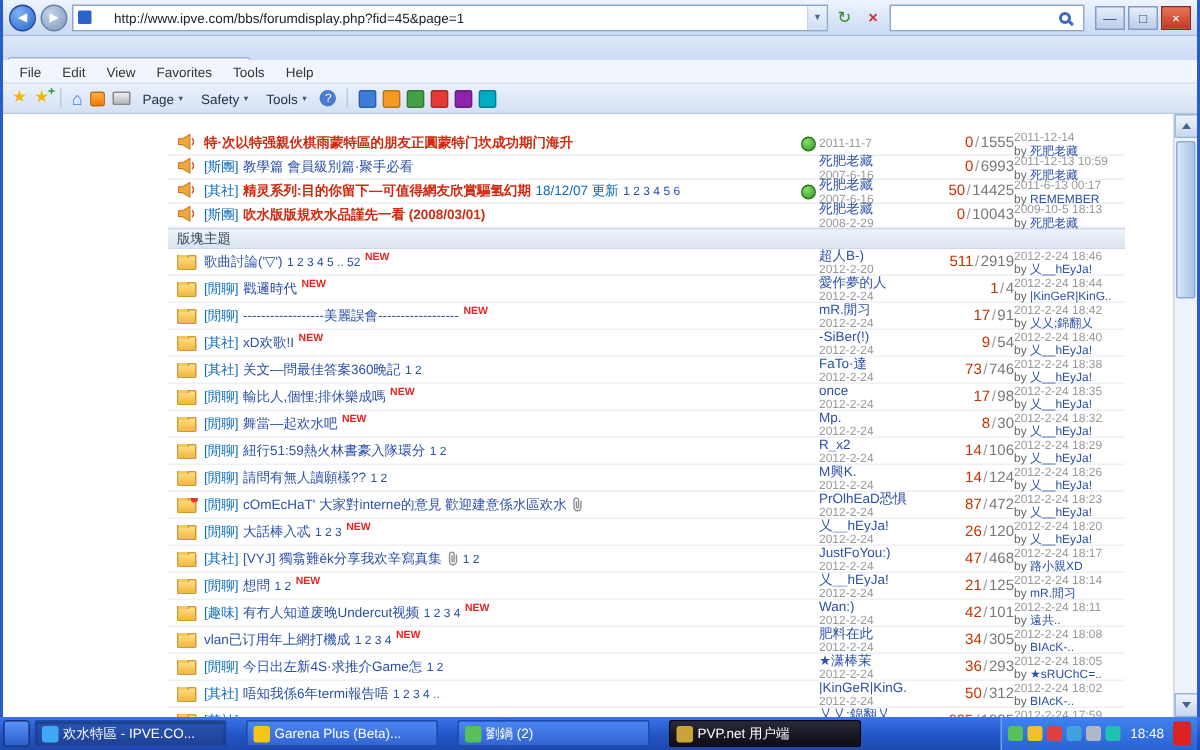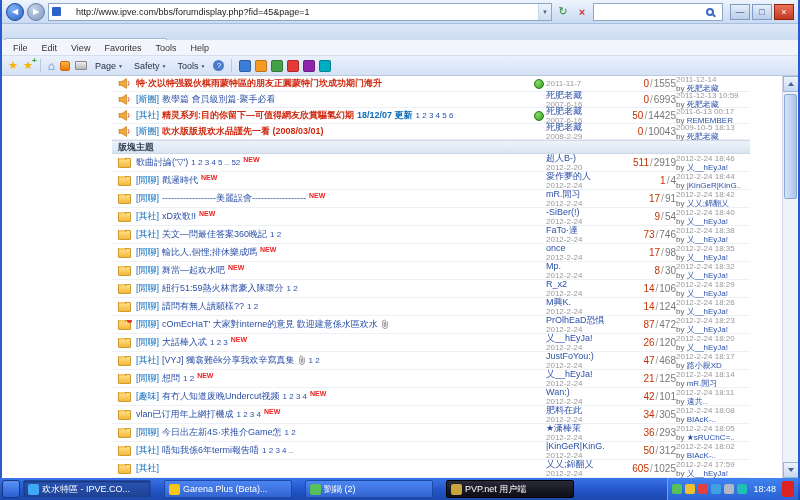--- a/index.html
+++ b/index.html
@@ -55,53 +55,53 @@
   .cb-lbl{font-size:9px;color:#234;display:flex;align-items:center;gap:2px;padding:1px 3px;cursor:pointer}
   .cb-lbl .dd{font-size:5px;color:#456}
   .helpq{font-size:8px;color:#fff;background:#4a7bd0;width:11px;height:11px;border-radius:50%;
     display:flex;align-items:center;justify-content:center;cursor:pointer}
   .cb-sep{width:1px;height:13px;background:#b9c9e0;margin:0 2px}
   .plug{width:12px;height:12px;border-radius:2px;border:1px solid rgba(0,0,0,.25);cursor:pointer}
   #plugins{display:flex;gap:4px;align-items:center}
 
   
   .content{position:absolute;top:76px;bottom:22px;left:0;right:0;background:#fff;overflow:hidden}
-  .board{position:absolute;left:110px;top:0;width:638px}
+  .board{position:absolute;left:110px;top:12px;width:638px}
   .row{display:flex;align-items:center;border-bottom:1px solid #edf0f5;height:16px}
   .row.thread{height:18px}
   .cell{overflow:hidden;white-space:nowrap}
   .c-icon{flex:0 0 24px;display:flex;justify-content:center;align-items:center}
   .c-title{flex:1 1 auto;display:flex;align-items:center;gap:3px;font-size:9px}
   .c-author{flex:0 0 74px;line-height:9px}
   .c-counts{flex:0 0 56px;text-align:right;font-size:10px}
   .c-last{flex:0 0 74px;line-height:9px}
   .tag{color:#0b6cbc;cursor:pointer;text-decoration:none}
   .tlink{color:#2b50a8;text-decoration:none;cursor:pointer}
   .tlink.red{color:#d02a10;font-weight:bold}
-  .suffix{color:#0b6cbc;font-weight:bold;cursor:pointer;text-decoration:none}
+  .suffix{color:#0b6cbc;font-weight:normal;cursor:pointer;text-decoration:none}
   .pages{color:#2b50a8;font-size:8px;cursor:pointer;text-decoration:none}
   .new{color:#e22;font-size:7px;font-weight:bold;position:relative;top:-3px}
   .att{display:inline-flex;align-items:center}
   .a-name{color:#2b50a8;font-size:9px;display:block;cursor:pointer;text-decoration:none;overflow:hidden}
   .a-date{color:#999;font-size:8px;display:block}
   .rep{color:#c33200}
   .sep{color:#999;margin:0 1px}
   .views{color:#777}
   .l-time{color:#999;font-size:8px;display:block}
   .l-by{font-size:8px;color:#666;display:block}
   .l-by a{color:#2b50a8;cursor:pointer;text-decoration:none}
   .folder{width:13px;height:10px;background:linear-gradient(#ffe08a,#f5b73d);border:1px solid #cf9a2a;
     border-radius:1px;position:relative;display:inline-block}
   .folder::before{content:"";position:absolute;top:-3px;left:-1px;width:6px;height:3px;background:#f5c75d;
     border:1px solid #cf9a2a;border-bottom:none;border-radius:1px 1px 0 0}
   .folder.hot::after{content:"";position:absolute;right:-2px;top:-3px;width:5px;height:5px;background:#e33;border-radius:50%}
   .thumb{margin-left:auto;margin-right:2px;width:10px;height:10px;border-radius:50%;flex:0 0 10px;
     background:radial-gradient(circle at 35% 30%,#8fdc6a,#2f9e22);border:1px solid #1f7a16}
   .band{height:14px;background:linear-gradient(#eef3fa,#d9e4f1);border-top:1px solid #cdd9e8;border-bottom:1px solid #cdd9e8;
-    display:flex;align-items:center;padding-left:6px;font-size:9px;color:#345;font-weight:bold}
+    display:flex;align-items:center;padding-left:6px;font-size:9px;color:#345;font-weight:normal}
 
   
   .scrollbar{position:absolute;right:0;top:0;bottom:0;width:16px;background:#eef2f9;border-left:1px solid #d0d8e8}
   .sb-btn{position:absolute;left:0;width:16px;height:16px;background:linear-gradient(#eef4fd,#c7d7f0);
     border:1px solid #9cb4d8;display:flex;align-items:center;justify-content:center;cursor:pointer}
   .sb-btn.up{top:0}.sb-btn.down{bottom:0}
   .tri-up{width:0;height:0;border-left:3px solid transparent;border-right:3px solid transparent;border-bottom:4px solid #44618f}
   .tri-down{width:0;height:0;border-left:3px solid transparent;border-right:3px solid transparent;border-top:4px solid #44618f}
   .sb-thumb{position:absolute;left:1px;top:18px;width:13px;height:105px;background:linear-gradient(90deg,#d8e4f8,#aac4ea);
     border:1px solid #89a8d8;border-radius:2px;cursor:grab}

